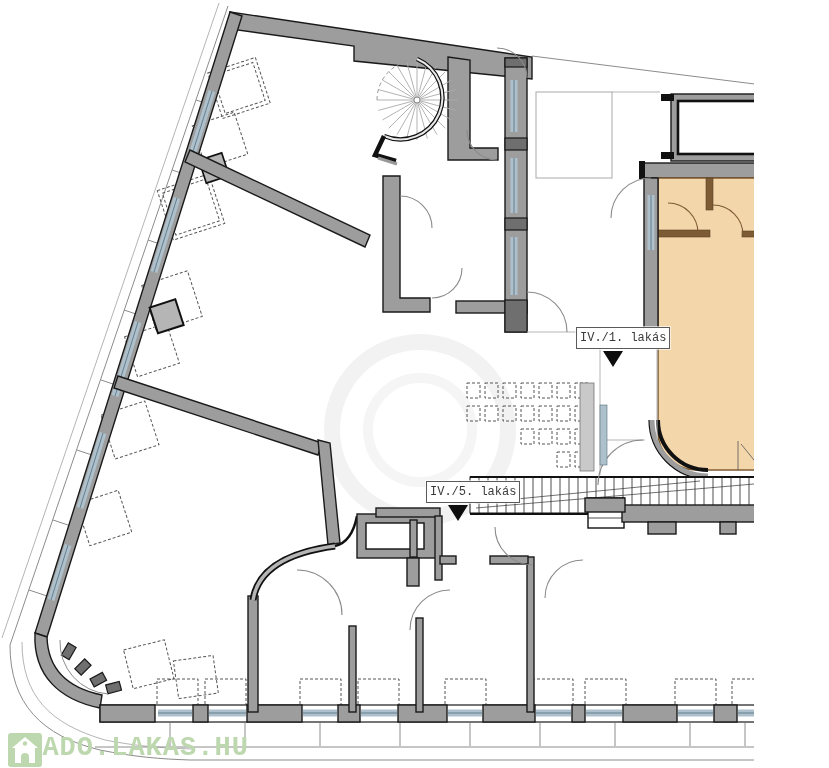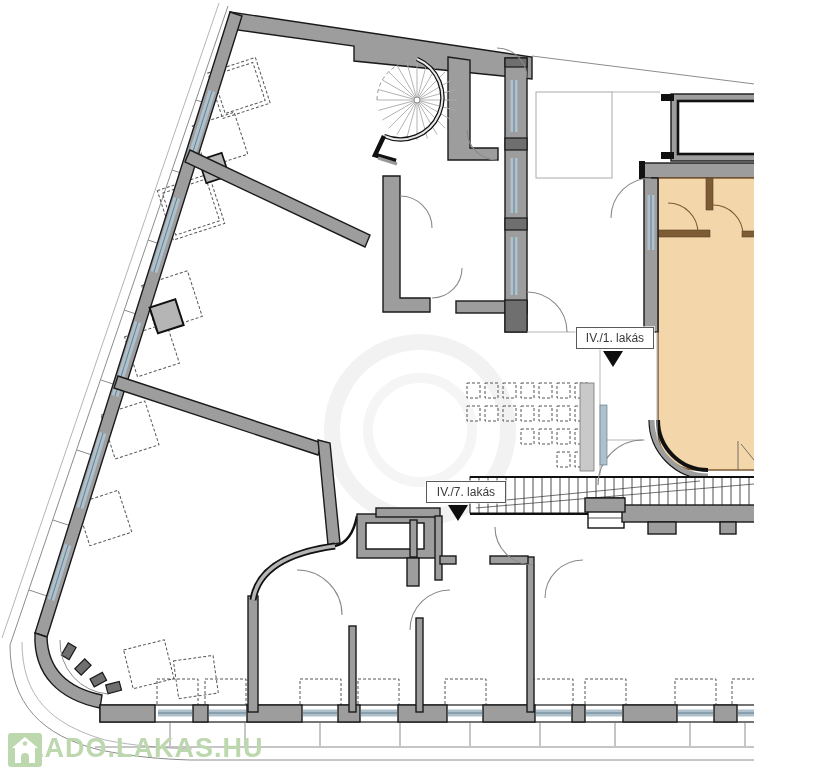--- a/index.html
+++ b/index.html
@@ -1,17 +1,17 @@
 <!DOCTYPE html>
 <html><head>
 <meta charset="utf-8">
 <style>
   html,body{margin:0;padding:0;background:#fff;}
   .stage{position:relative;width:754px;height:768px;background:#fff;overflow:hidden;
-         font-family:Liberation Sans, sans-serif;}
+         font-family:Liberation Mono, monospace;}
   .stage svg{position:absolute;left:0;top:0;}
   .unit-label{position:absolute;background:#fff;border:1px solid #5a5a5a;color:#3a3a3a;
               font-size:12px;line-height:20px;text-align:center;white-space:nowrap;
               padding:0 3px;box-shadow:0 0 0 1px rgba(255,255,255,.6);}
   .marker{position:absolute;width:0;height:0;border-left:10px solid transparent;
           border-right:10px solid transparent;border-top:16px solid #0d0d0d;}
   .watermark{position:absolute;left:8px;top:733px;display:flex;align-items:center;gap:7px;}
   .wm-text{font-size:27px;font-weight:bold;letter-spacing:1px;color:#bdd8ae;}
   
   .wall{fill:#9d9d9d;stroke:#1a1a1a;stroke-width:1.4;}
@@ -427,21 +427,21 @@
     <path class="arc" d="M495,527 A38,38 0 0 0 533,565"></path>
     <path class="arc" d="M297,570 A45,45 0 0 1 342,615"></path>
     <path class="arc" d="M450,590 A40,40 0 0 0 410,630"></path>
   </g>
 
 </svg>
 
   <div class="unit-label" style="left:576px;top:327px;min-width:70px;">IV./1. lakás</div>
   <div class="marker" style="left:603px;top:351px;"></div>
 
-  <div class="unit-label" style="left:426px;top:481px;min-width:72px;">IV./7. lakás</div>
+  <div class="unit-label" style="left:426px;top:481px;min-width:72px;">IV./5. lakás</div>
   <div class="marker" style="left:448px;top:505px;"></div>
 
   <div class="watermark">
     <svg width="34" height="34" viewBox="0 0 34 34">
       <rect x="0" y="0" width="34" height="34" rx="3" fill="#bdd8ae"></rect>
       <polygon points="17,4 30,15 4,15" fill="#fff"></polygon>
       <circle cx="17" cy="10.5" r="2.2" fill="#bdd8ae"></circle>
       <rect x="7" y="15" width="20" height="15" fill="#fff"></rect>
       <path d="M13,30 V24 A4,4 0 0 1 21,24 V30 Z" fill="#bdd8ae"></path>
     </svg>

